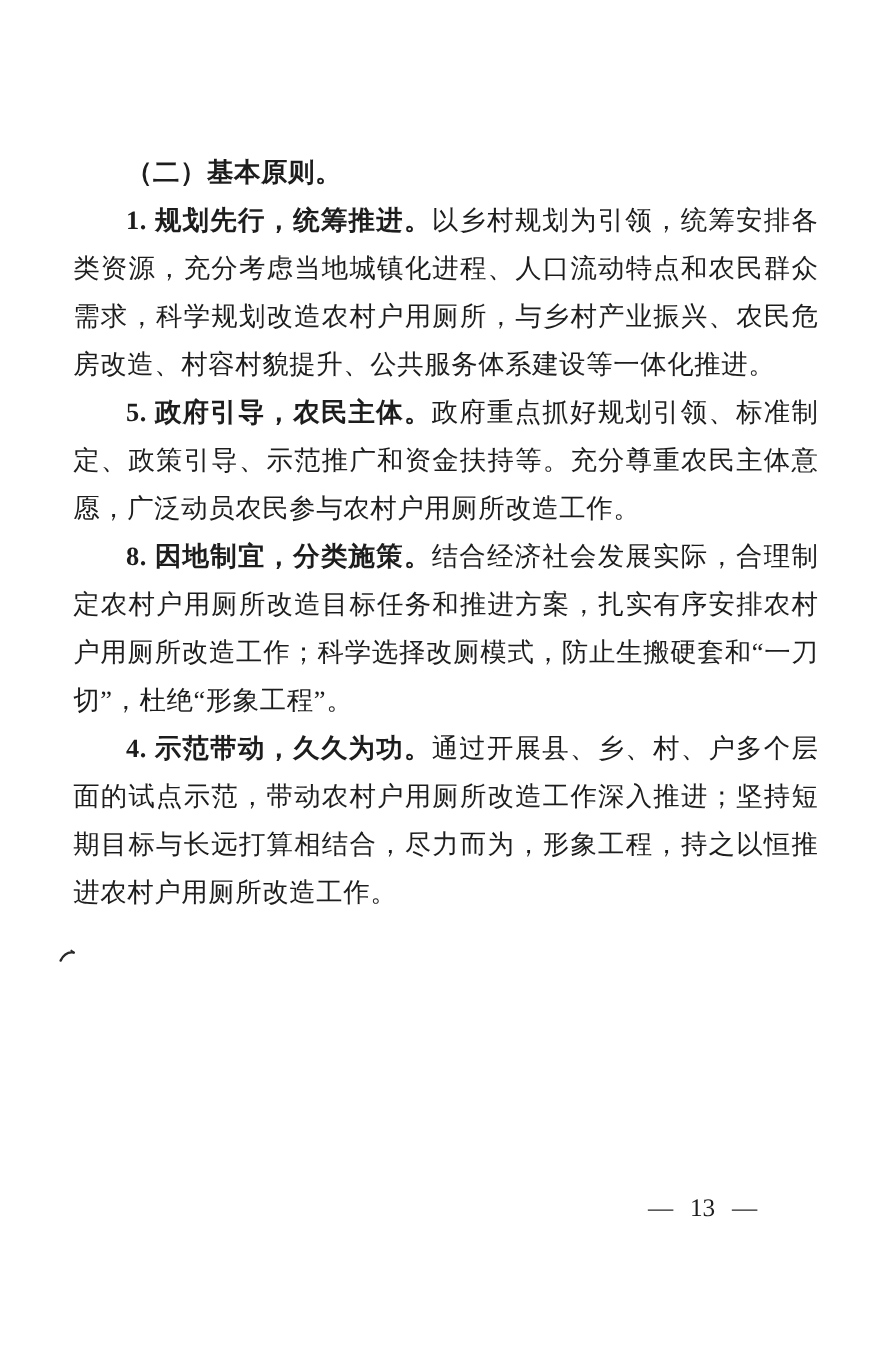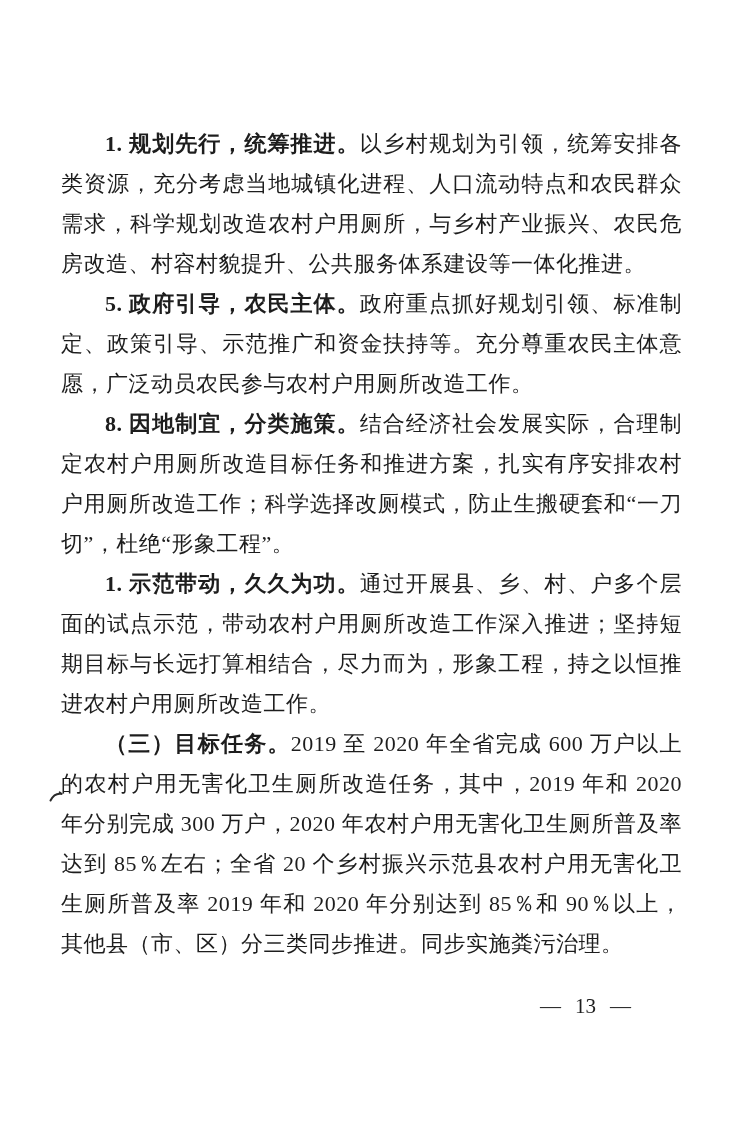--- a/index.html
+++ b/index.html
@@ -60,30 +60,30 @@
     height: 14px;
   }
 </style>
 </head>
 <body>
 
 <div class="page">
 
   <div class="content">
 
+    <p class="para heading-line"><span class="lead">（二）基本原则。</span><span></span></p>
 
     <p class="para"><span class="lead">1. 规划先行，统筹推进。</span><span>以乡村规划为引领，统筹安排各类资源，充分考虑当地城镇化进程、人口流动特点和农民群众需求，科学规划改造农村户用厕所，与乡村产业振兴、农民危房改造、村容村貌提升、公共服务体系建设等一体化推进。</span></p>
 
     <p class="para"><span class="lead">5. 政府引导，农民主体。</span><span>政府重点抓好规划引领、标准制定、政策引导、示范推广和资金扶持等。充分尊重农民主体意愿，广泛动员农民参与农村户用厕所改造工作。</span></p>
 
     <p class="para"><span class="lead">8. 因地制宜，分类施策。</span><span>结合经济社会发展实际，合理制定农村户用厕所改造目标任务和推进方案，扎实有序安排农村户用厕所改造工作；科学选择改厕模式，防止生搬硬套和“一刀切”，杜绝“形象工程”。</span></p>
 
-    <p class="para"><span class="lead">1. 示范带动，久久为功。</span><span>通过开展县、乡、村、户多个层面的试点示范，带动农村户用厕所改造工作深入推进；坚持短期目标与长远打算相结合，尽力而为，形象工程，持之以恒推进农村户用厕所改造工作。</span></p>
+    <p class="para"><span class="lead">4. 示范带动，久久为功。</span><span>通过开展县、乡、村、户多个层面的试点示范，带动农村户用厕所改造工作深入推进；坚持短期目标与长远打算相结合，尽力而为，形象工程，持之以恒推进农村户用厕所改造工作。</span></p>
 
-    <p class="para"><span class="lead">（三）目标任务。</span><span>2019 至 2020 年全省完成 600 万户以上的农村户用无害化卫生厕所改造任务，其中，2019 年和 2020 年分别完成 300 万户，2020 年农村户用无害化卫生厕所普及率达到 85％左右；全省 20 个乡村振兴示范县农村户用无害化卫生厕所普及率 2019 年和 2020 年分别达到 85％和 90％以上，其他县（市、区）分三类同步推进。同步实施粪污治理。</span></p>
 
   </div>
 
   <svg class="ink-mark" viewBox="0 0 16 14" xmlns="http://www.w3.org/2000/svg">
     <path d="M1.5 10.5 C4 5.5, 8 3, 12.5 3.8" fill="none" stroke="#2a2a2a" stroke-width="2" stroke-linecap="round"></path>
     <path d="M12.5 3.8 L10.5 2.2" fill="none" stroke="#2a2a2a" stroke-width="1.6" stroke-linecap="round"></path>
   </svg>
 
   <div class="page-number">
     <span class="dash">—</span>

